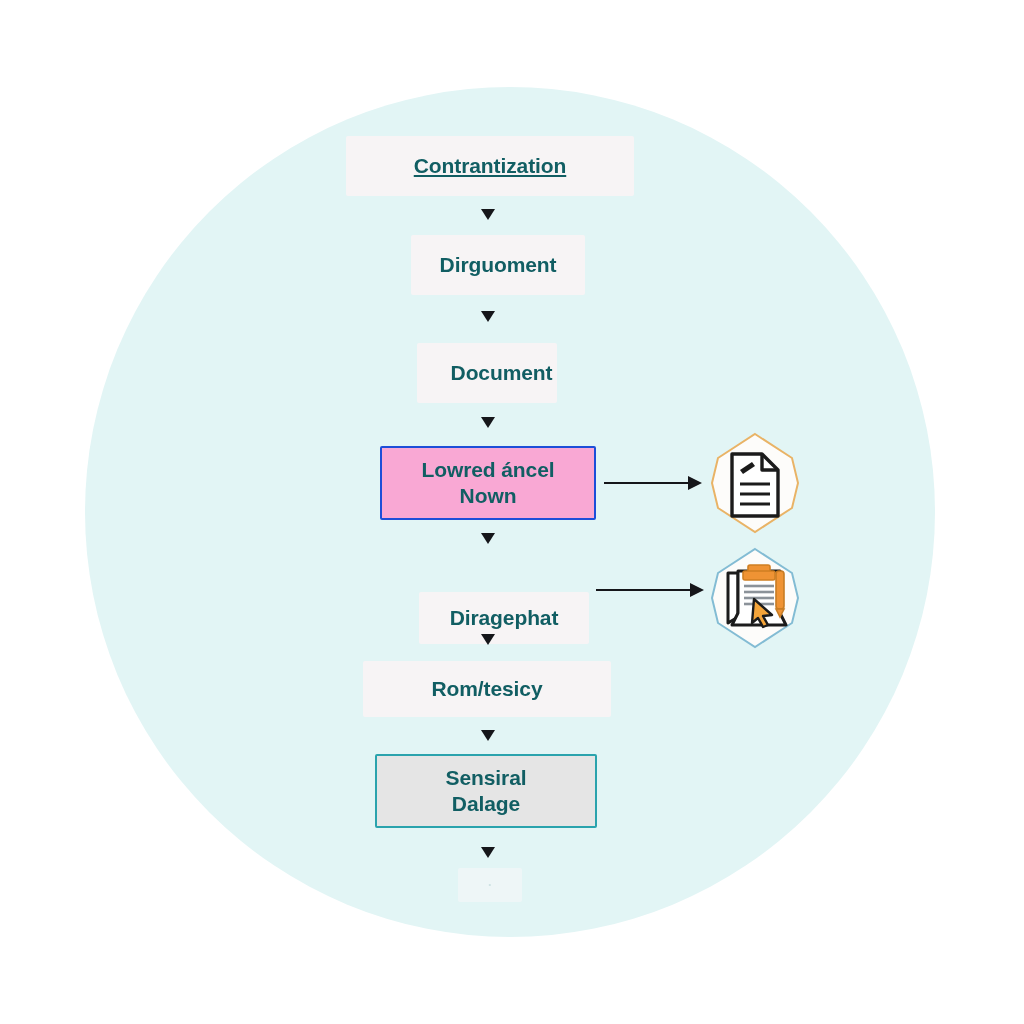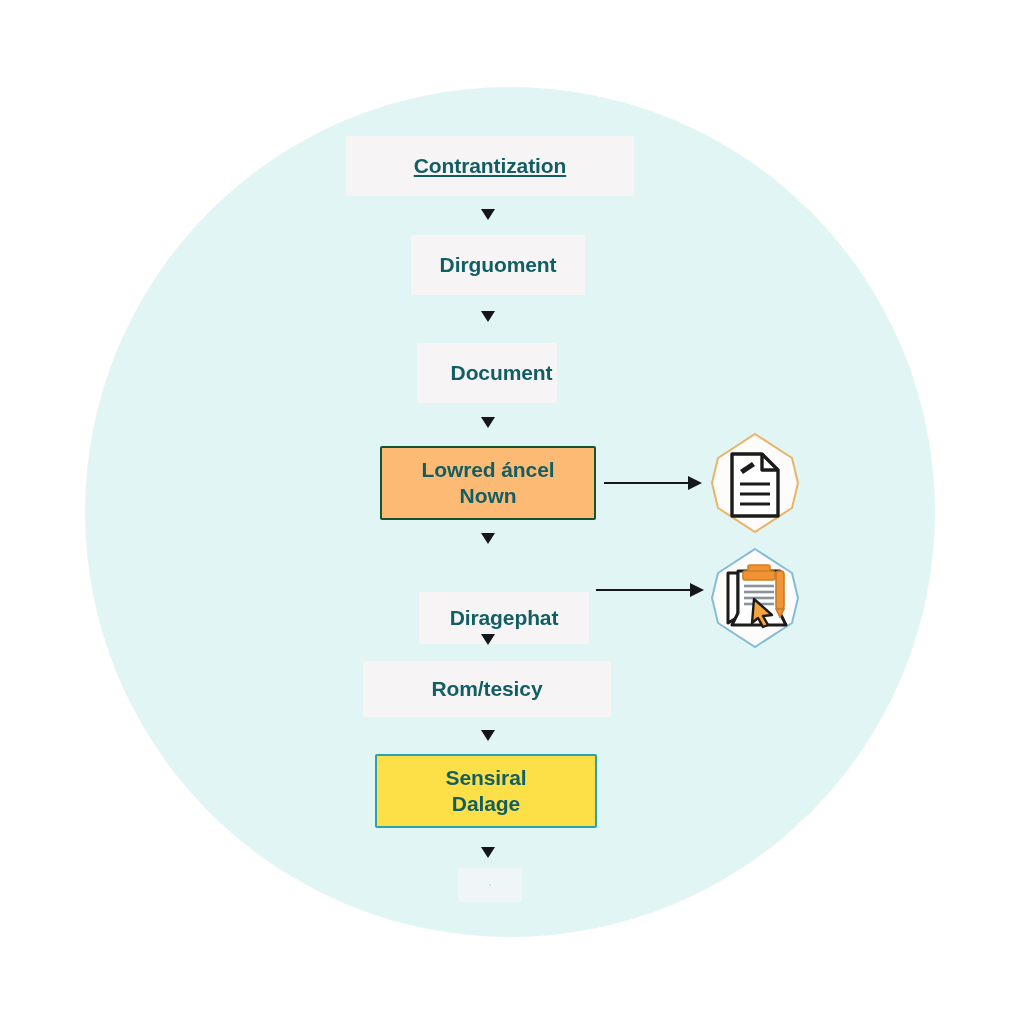--- a/index.html
+++ b/index.html
@@ -53,26 +53,26 @@
     line-height: 1.26;
     letter-spacing: -0.1px;
   }
 
   .node.plain {
     background: #f7f4f5;
     border: none;
     border-radius: 2px;
   }
   .node.outlined-orange {
-    background: #fdba74;
-    border: 2px solid #14532d;
+    background: #f9a8d4;
+    border: 2px solid #1d4ed8;
     border-radius: 2px;
   }
   .node.outlined-teal {
-    background: #fde047;
+    background: #e5e5e5;
     border: 2px solid #2aa3ad;
     border-radius: 2px;
   }
   .node.ghost {
     background: #eef6f7;
     border: none;
     border-radius: 2px;
     color: #cfe2e4;
     font-size: 13px;
   }

